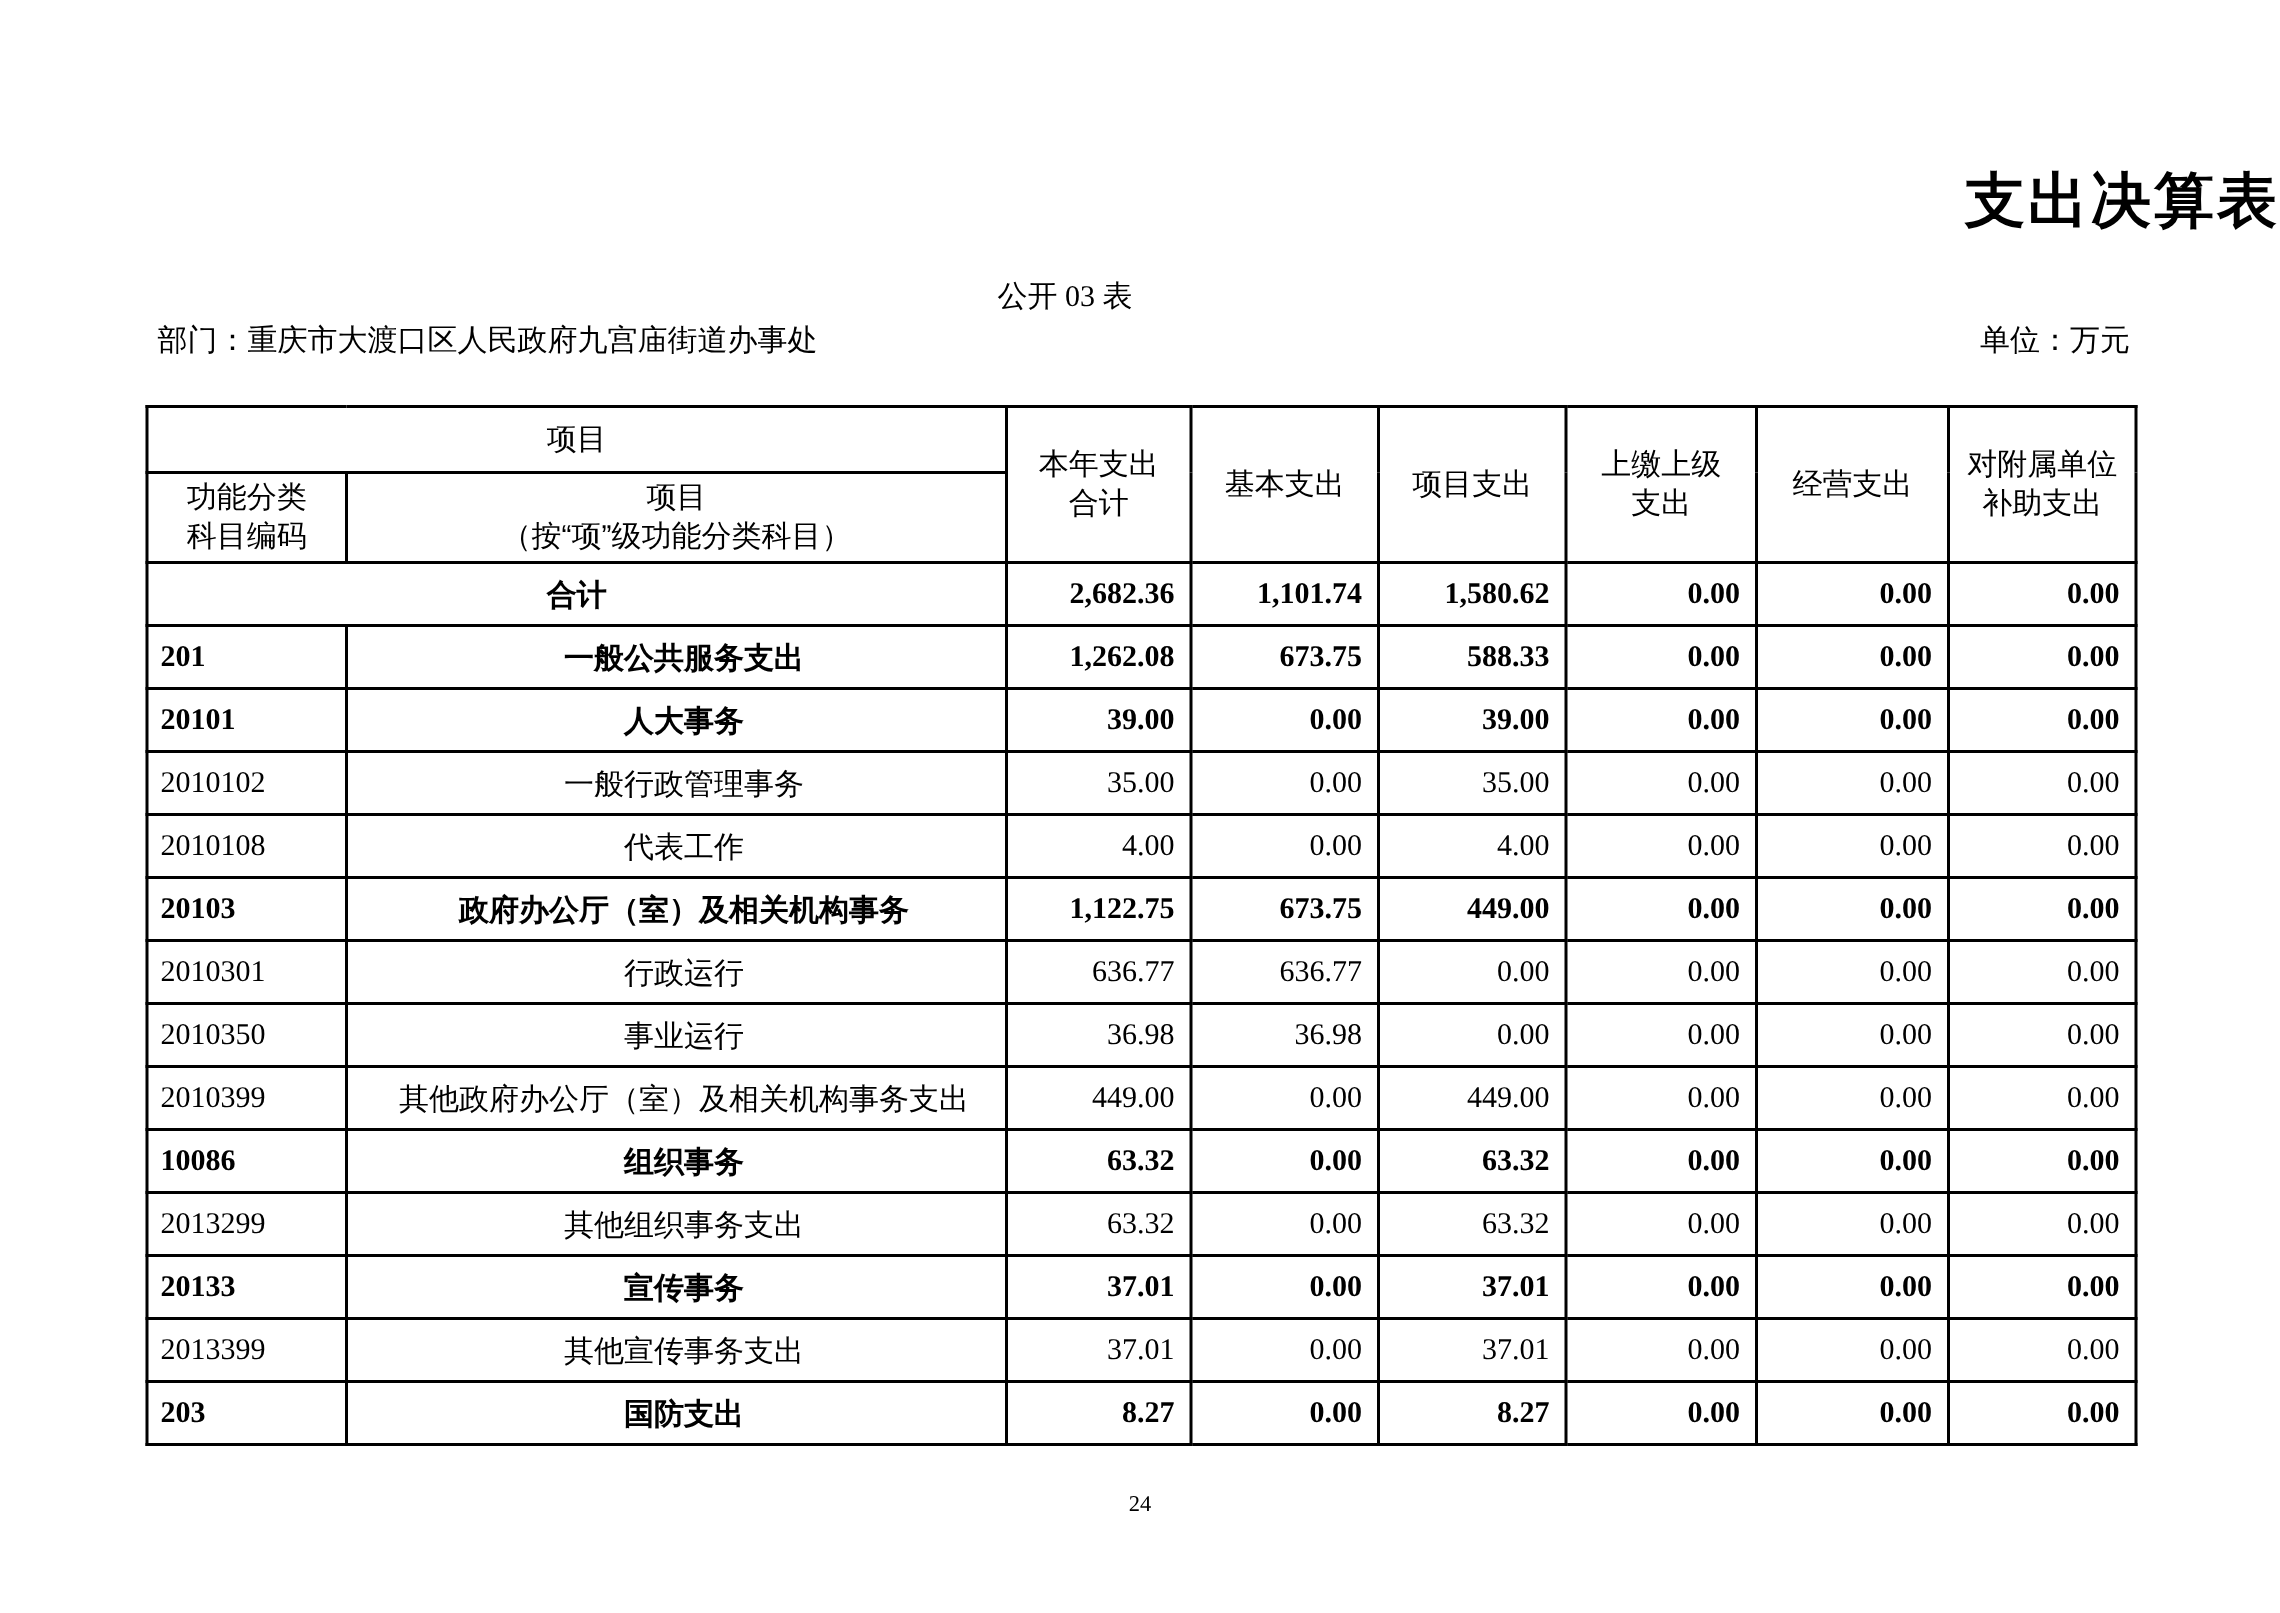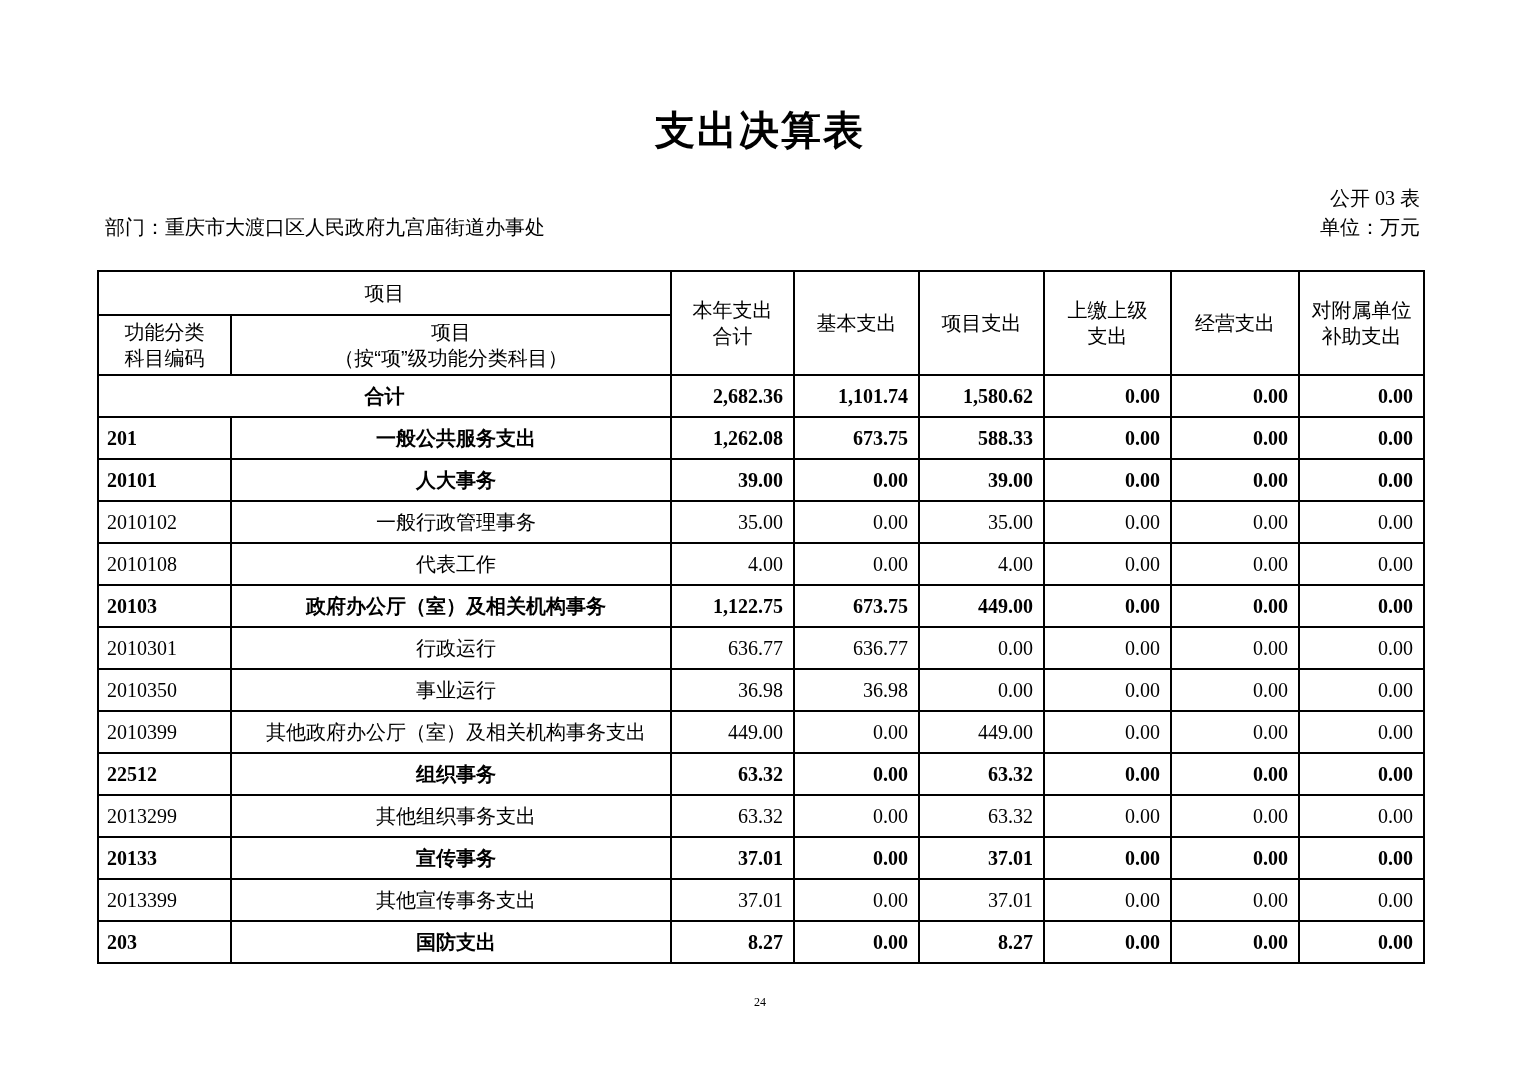--- a/index.html
+++ b/index.html
@@ -6,30 +6,30 @@
   html, body { background: #ffffff; }
   body {
     width: 1520px;
     height: 1075px;
     position: relative;
     font-family: "Liberation Serif", serif;
     color: #000;
   }
   .page-title {
     padding-top: 112px;
-    text-align: center;
-    font-family: Liberation Mono, monospace;
+    text-align: right;
+    font-family: Liberation Sans, sans-serif;
     font-weight: bold;
     font-size: 40px;
     line-height: 44px;
     letter-spacing: 2px;
   }
   .meta-right {
     margin: 30px 100px 0 0;
-    text-align: right;
+    text-align: center;
     font-size: 20px;
     line-height: 24px;
   }
   .meta-row {
     display: flex;
     justify-content: space-between;
     margin: 4px 100px 10px 105px;
     font-size: 20px;
     line-height: 26px;
     gap: 29px;
@@ -75,21 +75,21 @@
     padding-right: 10px;
     font-family: "Liberation Serif", serif;
   }
   tr.bold td { font-weight: bold; }
   .page-number {
     position: absolute;
     left: 0;
     width: 100%;
     top: 995px;
     text-align: center;
-    font-size: 12px;
+    font-size: 15px;
   }
   .two-line span { display: block; }
 </style>
 </head>
 <body>
 
 <div class="page-title">支出决算表</div>
 
 <div class="meta-right">公开 03 表</div>
 
@@ -231,21 +231,21 @@
       <td class="name">其他政府办公厅（室）及相关机构事务支出</td>
       <td class="num">449.00</td>
       <td class="num">0.00</td>
       <td class="num">449.00</td>
       <td class="num">0.00</td>
       <td class="num">0.00</td>
       <td class="num">0.00</td>
     </tr>
 
     <tr class="data-row bold">
-      <td class="code">22512</td>
+      <td class="code">10086</td>
       <td class="name">组织事务</td>
       <td class="num">63.32</td>
       <td class="num">0.00</td>
       <td class="num">63.32</td>
       <td class="num">0.00</td>
       <td class="num">0.00</td>
       <td class="num">0.00</td>
     </tr>
 
     <tr class="data-row">

